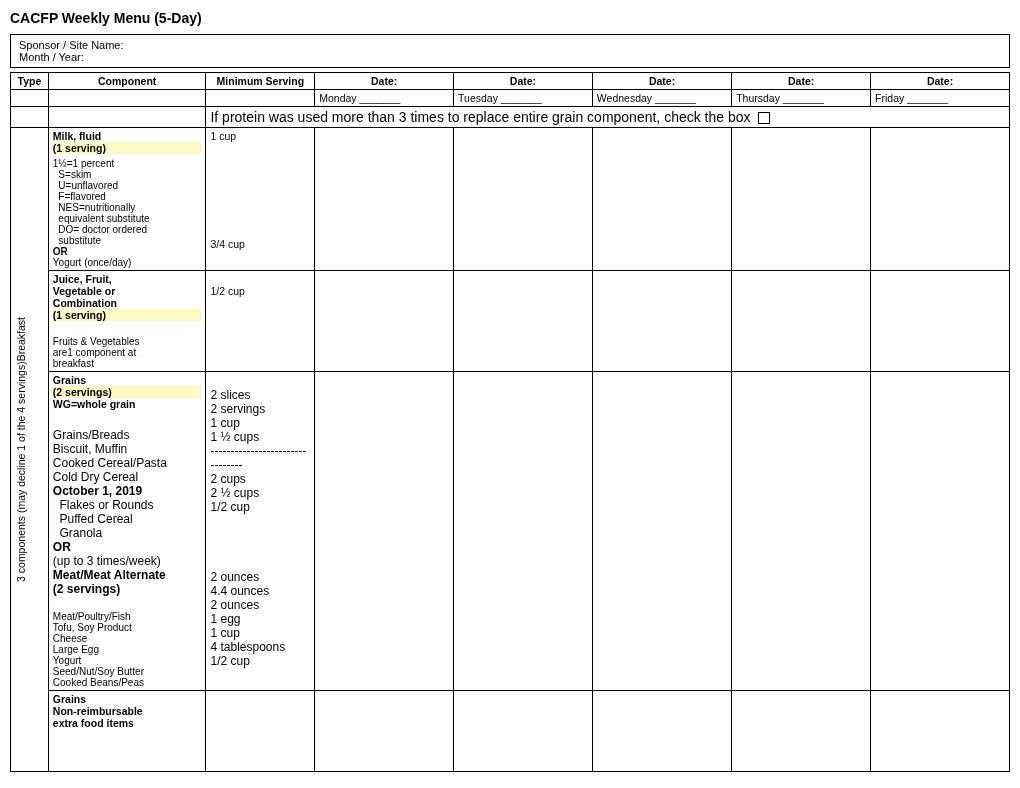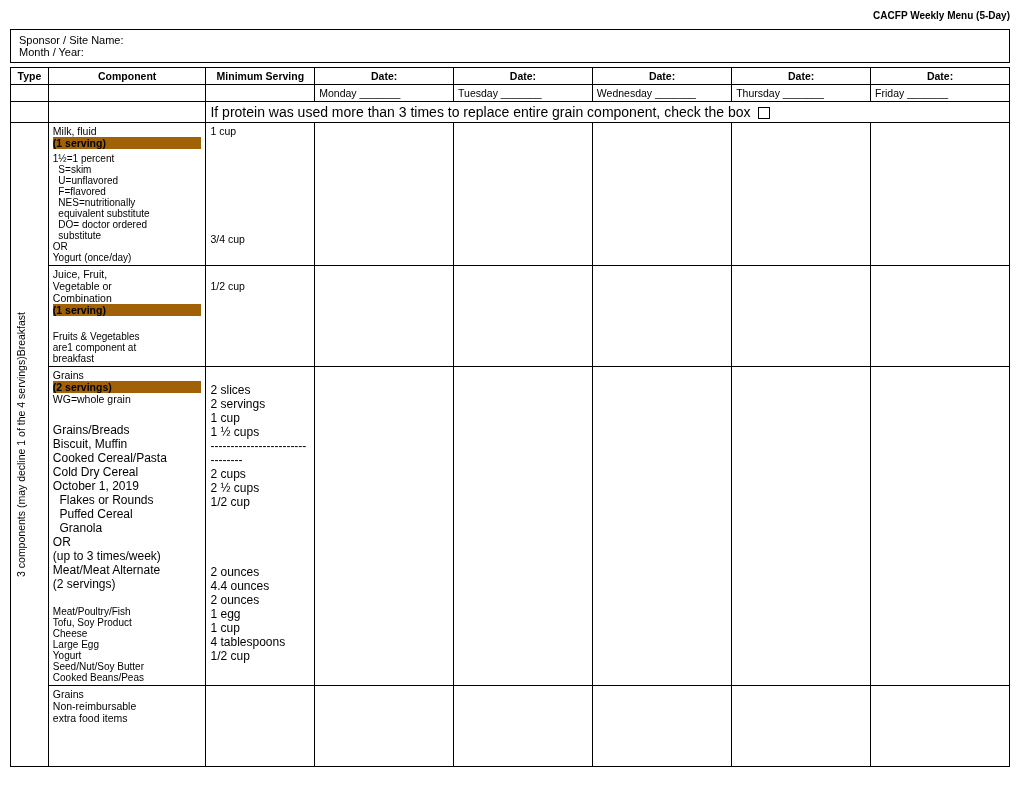--- a/index.html
+++ b/index.html
@@ -1,23 +1,23 @@
 <!DOCTYPE html>
 <html><head>
   <meta charset="utf-8">
   <style>
     * { box-sizing: border-box; margin: 0; padding: 0; }
     body { font-family: Arial, sans-serif; font-size: 11px; background: #fff; color: #000; }
     .page { width: 1020px; padding: 10px; }
-    h1 { text-align: right; font-size: 10px; font-weight: bold; margin-bottom: 8px; }
+    h1 { text-align: left; font-size: 14px; font-weight: bold; margin-bottom: 8px; }
     .top-bar { display: flex; justify-content: space-between; border: 1px solid #000; padding: 4px 8px; margin-bottom: 4px; flex-direction: column; }
     .main-table { width: 100%; border-collapse: collapse; }
     .main-table td, .main-table th { border: 1px solid #000; padding: 2px 4px; vertical-align: top; font-size: 10.5px; }
-    .highlight { background-color: #a16207; font-weight: bold; }
-    .bold { font-weight: normal; }
+    .highlight { background-color: #fef9c3; font-weight: bold; }
+    .bold { font-weight: bold; }
     .col-type { width: 38px; }
     .col-component { width: 160px; }
     .col-min-serving { width: 110px; }
     .col-date { width: 142px; }
     .protein-note-row td { font-size: 14px; }
     .checkbox-cell { display: inline-block; width: 12px; height: 12px; border: 1px solid #000; margin-left: 4px; vertical-align: middle; }
     .rotated-text {
       writing-mode: vertical-rl;
       transform: rotate(180deg);
       white-space: nowrap;

